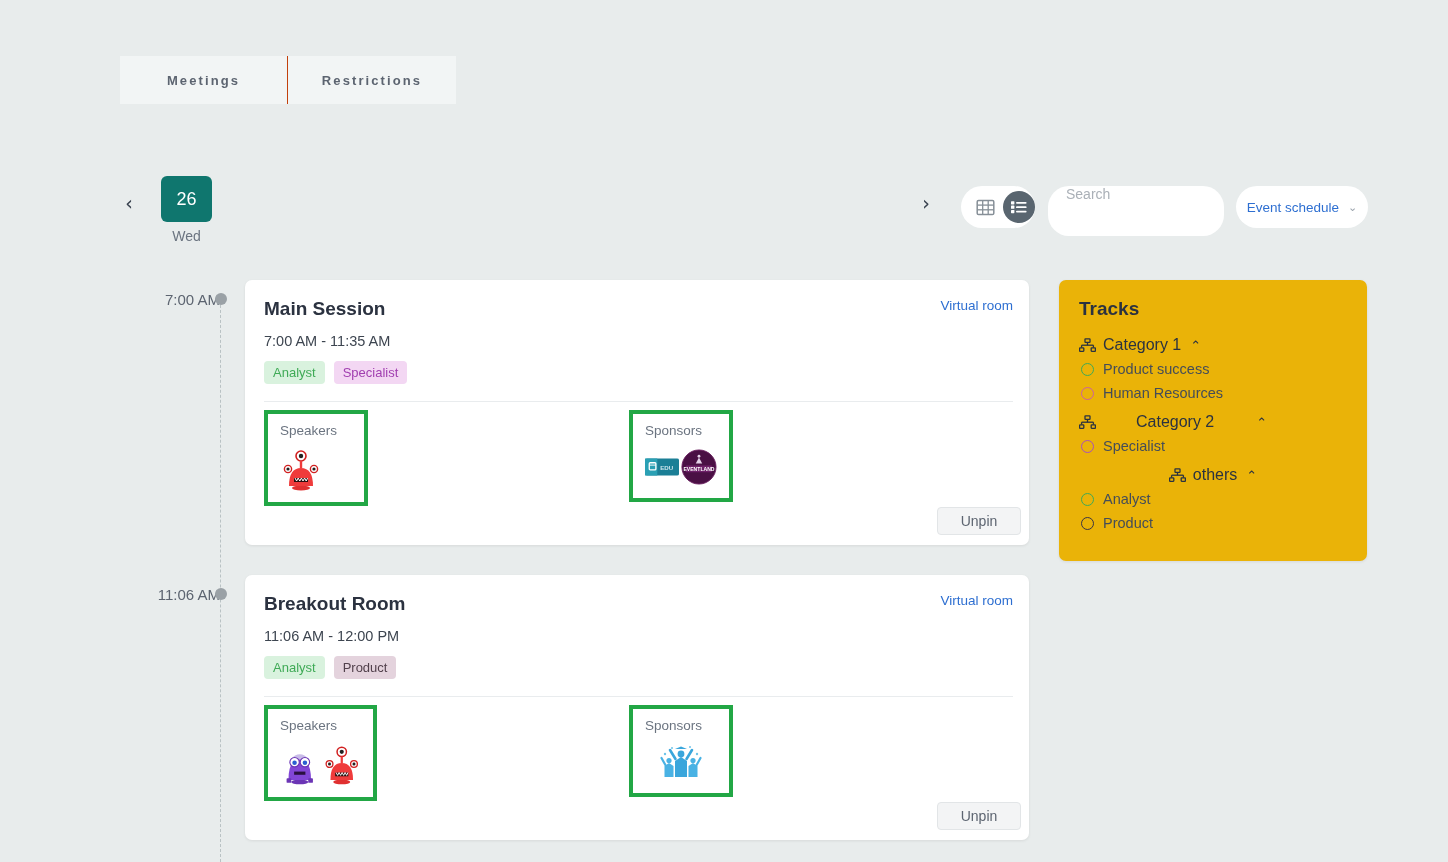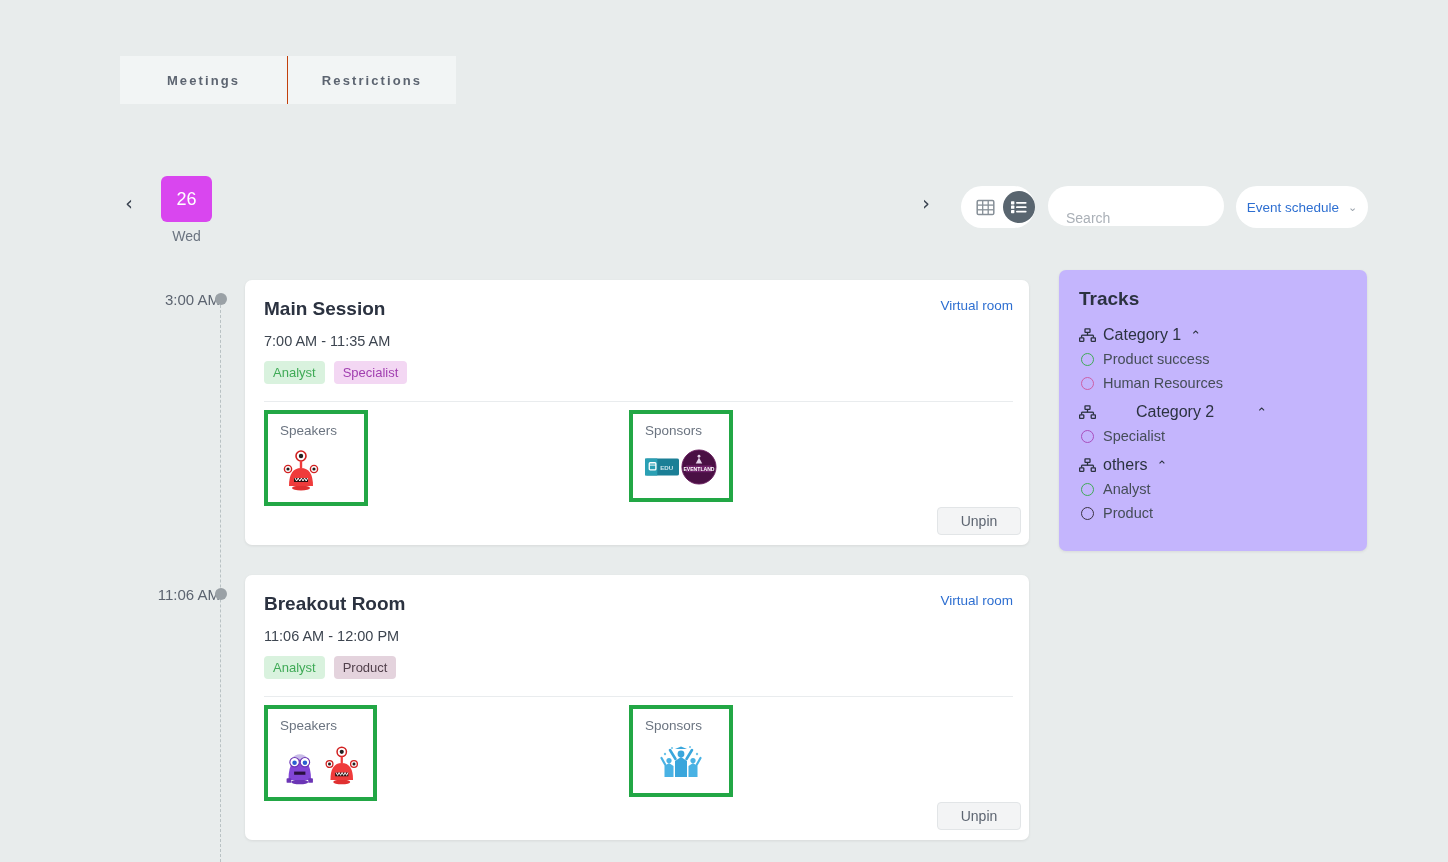--- a/index.html
+++ b/index.html
@@ -33,21 +33,21 @@
     display: flex; align-items: center; justify-content: center;
     color: #3a4350; font-size: 19px; cursor: pointer; user-select: none;
     font-family: "DejaVu Sans", sans-serif;
   }
   .nav-prev { left: 116px; }
   .nav-next { left: 913px; }
 
   .date-chip {
     position: absolute; left: 161px; top: 176px;
     width: 51px; height: 46px; border-radius: 6px;
-    background: #d946ef; color: #fff;
+    background: #0f766e; color: #fff;
     display: flex; align-items: center; justify-content: center;
     font-size: 18px; font-weight: 400; cursor: pointer;
   }
   .date-dow {
     position: absolute; left: 161px; top: 228px; width: 51px;
     text-align: center; color: #6b7480; font-size: 14px;
   }
 
   .view-toggle {
     position: absolute; left: 961px; top: 186px;
@@ -55,22 +55,22 @@
     display: flex; align-items: center; gap: 2px; padding-left: 8px;
   }
   .vt-btn {
     width: 32px; height: 32px; border-radius: 50%;
     display: flex; align-items: center; justify-content: center; cursor: pointer;
   }
   .vt-btn.on { background: #59656f; }
 
   .search-box {
     position: absolute; left: 1048px; top: 186px;
-    width: 176px; height: 40px; border-radius: 21px; background: #fff;
-    display: flex; align-items: flex-end; padding: 0 4px 0 18px;
+    width: 176px; height: 50px; border-radius: 21px; background: #fff;
+    display: flex; align-items: flex-start; padding: 0 4px 0 18px;
   }
   .search-input {
     flex: 1; border: none; outline: none; background: transparent;
     font-family: "Liberation Sans", sans-serif; font-size: 14px; color: #3a4350;
   }
   .search-input::placeholder { color: #aab0b7; }
   .search-go {
     width: 32px; height: 32px; border-radius: 50%; background: #59656f;
     display: flex; align-items: center; justify-content: center; cursor: pointer; flex: 0 0 auto;
   }
@@ -126,22 +126,22 @@
 
   .unpin {
     position: absolute; right: 8px; bottom: 10px;
     width: 84px; height: 28px; border-radius: 4px;
     background: #f3f4f5; border: 1px solid #e2e5e7; color: #5c6470;
     font-family: "Liberation Sans", sans-serif; font-size: 14px; cursor: pointer;
   }
 
   
   .tracks {
-    position: absolute; left: 1059px; top: 270px;
-    width: 308px; background: #c4b5fd; border-radius: 7px;
+    position: absolute; left: 1059px; top: 280px;
+    width: 308px; background: #eab308; border-radius: 7px;
     box-shadow: 0 1px 3px rgba(0,0,0,.08);
     padding: 18px 20px 22px 20px;
   }
   .tracks-title { font-size: 19px; font-weight: 700; color: #2b3240; margin-bottom: 16px; }
   .cat-row {
     display: flex; align-items: center; gap: 7px;
     margin: 0 0 7px 0; cursor: pointer;
   }
   .cat-label { font-size: 16px; color: #2b3240; }
   .cat-chev { color: #2b3240; font-size: 13px; margin-left: 2px; font-family: "DejaVu Sans", sans-serif; }
@@ -206,21 +206,21 @@
   </div>
 </div>
 
 <div class="sched-dd">
   <span class="lbl">Event schedule</span>
   <span class="chev">⌄</span>
 </div>
 
 <div class="tl-line"></div>
 
-<div class="tl-time" style="left:60px; top:291px;">3:00 AM</div>
+<div class="tl-time" style="left:60px; top:291px;">7:00 AM</div>
 <div class="tl-dot" style="top:293px;"></div>
 
 <div class="tl-time" style="left:60px; top:586px;">11:06 AM</div>
 <div class="tl-dot" style="top:588px;"></div>
 
 <div class="card" style="top:280px; height:265px; padding:18px 16px 0 19px;">
   <div class="virtual-room">Virtual room</div>
   <div class="card-title">Main Session</div>
   <div class="card-time">7:00 AM - 11:35 AM</div>
   <div class="tag-row">
@@ -384,21 +384,21 @@
       <rect x="12.2" y="9.8" width="4.2" height="3.5" rx="0.5" fill="none" stroke="#2b3240" stroke-width="1.3"></rect>
     </svg>
     <span class="cat-label">Category 2</span>
     <span class="cat-chev">⌃</span>
   </div>
   <div class="trk-row">
     <span class="trk-dot" style="border-color:#a94fbd;"></span>
     <span class="trk-label">Specialist</span>
   </div>
 
-  <div class="cat-row" style="margin-top:12px;">
+  <div class="cat-row" style="margin-top:12px;justify-content:center;">
     <svg width="17" height="15" viewBox="0 0 17 15">
       <rect x="6" y="0.8" width="5" height="3.6" rx="0.5" fill="none" stroke="#2b3240" stroke-width="1.3"></rect>
       <line x1="8.5" y1="4.4" x2="8.5" y2="7.2" stroke="#2b3240" stroke-width="1.3"></line>
       <line x1="2.6" y1="7.2" x2="14.4" y2="7.2" stroke="#2b3240" stroke-width="1.3"></line>
       <line x1="2.6" y1="7.2" x2="2.6" y2="9.6" stroke="#2b3240" stroke-width="1.3"></line>
       <line x1="14.4" y1="7.2" x2="14.4" y2="9.6" stroke="#2b3240" stroke-width="1.3"></line>
       <rect x="0.6" y="9.8" width="4.2" height="3.5" rx="0.5" fill="none" stroke="#2b3240" stroke-width="1.3"></rect>
       <rect x="12.2" y="9.8" width="4.2" height="3.5" rx="0.5" fill="none" stroke="#2b3240" stroke-width="1.3"></rect>
     </svg>
     <span class="cat-label">others</span>

